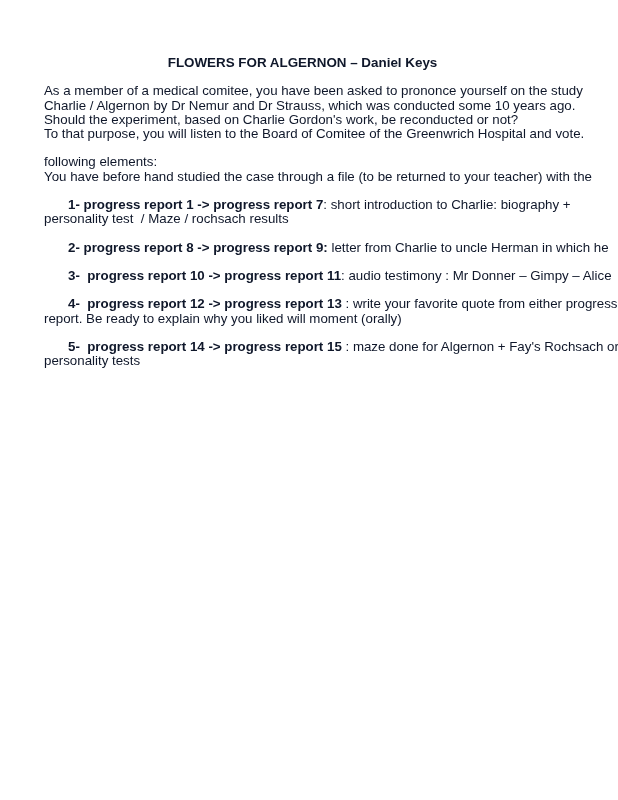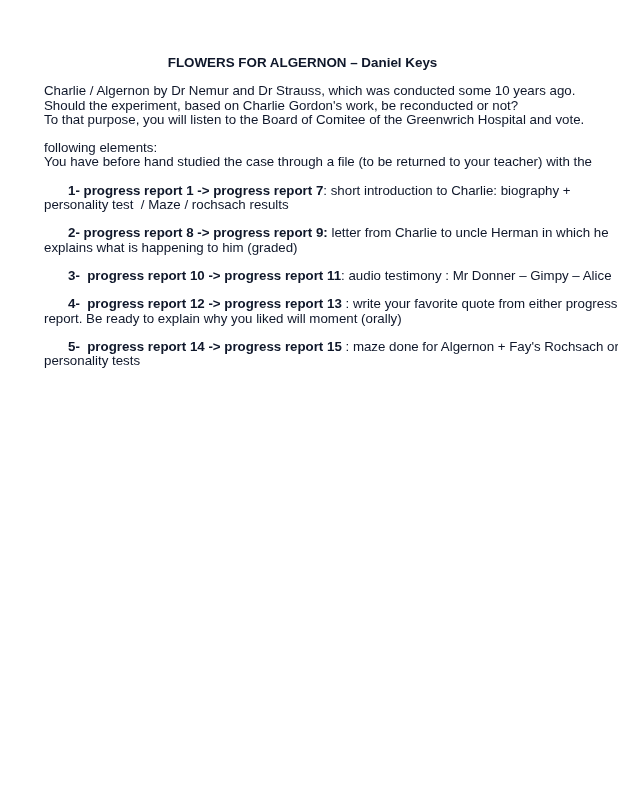--- a/index.html
+++ b/index.html
@@ -40,38 +40,38 @@
   }
 </style>
 </head>
 <body>
 
 <div class="page">
 
   <h1 class="doc-title">FLOWERS FOR ALGERNON – Daniel Keys</h1>
 
   <div class="para">
+    <div class="line">As a member of a medical comitee, you have been asked to prononce yourself on the study</div>
     <div class="line">Charlie / Algernon by Dr Nemur and Dr Strauss, which was conducted some 10 years ago.</div>
     <div class="line">Should the experiment, based on Charlie Gordon's work, be reconducted or not?</div>
     <div class="line">To that purpose, you will listen to the Board of Comitee of the Greenwrich Hospital and vote.</div>
   </div>
 
   <div class="para">
     <div class="line">following elements:</div>
     <div class="line">You have before hand studied the case through a file (to be returned to your teacher) with the</div>
   </div>
 
   <div class="para">
     <div class="line"><span class="b">1- progress report 1 -&gt; progress report 7</span><span>: short introduction to Charlie: biography +</span></div>
     <div class="line">personality test  / Maze / rochsach results</div>
   </div>
 
   <div class="para">
     <div class="line"><span class="b">2- progress report 8 -&gt; progress report 9:</span><span> letter from Charlie to uncle Herman in which he</span></div>
-    <div class="line">explains what is happening to him (graded)</div>
   </div>
 
   <div class="para">
     <div class="line"><span class="b">3-  progress report 10 -&gt; progress report 11</span><span>: audio testimony : Mr Donner – Gimpy – Alice</span></div>
   </div>
 
   <div class="para">
     <div class="line"><span class="b">4-  progress report 12 -&gt; progress report 13</span><span> : write your favorite quote from either progress</span></div>
     <div class="line">report. Be ready to explain why you liked will moment (orally)</div>
   </div>

